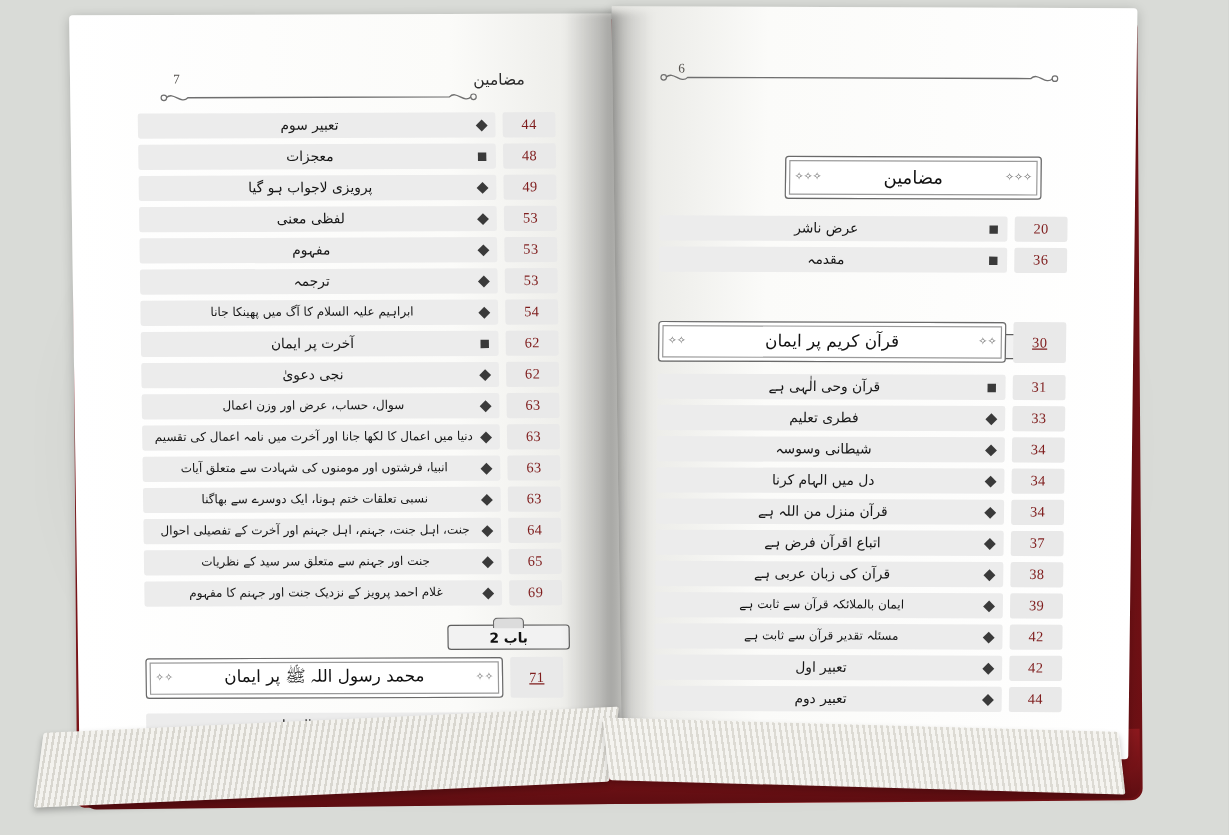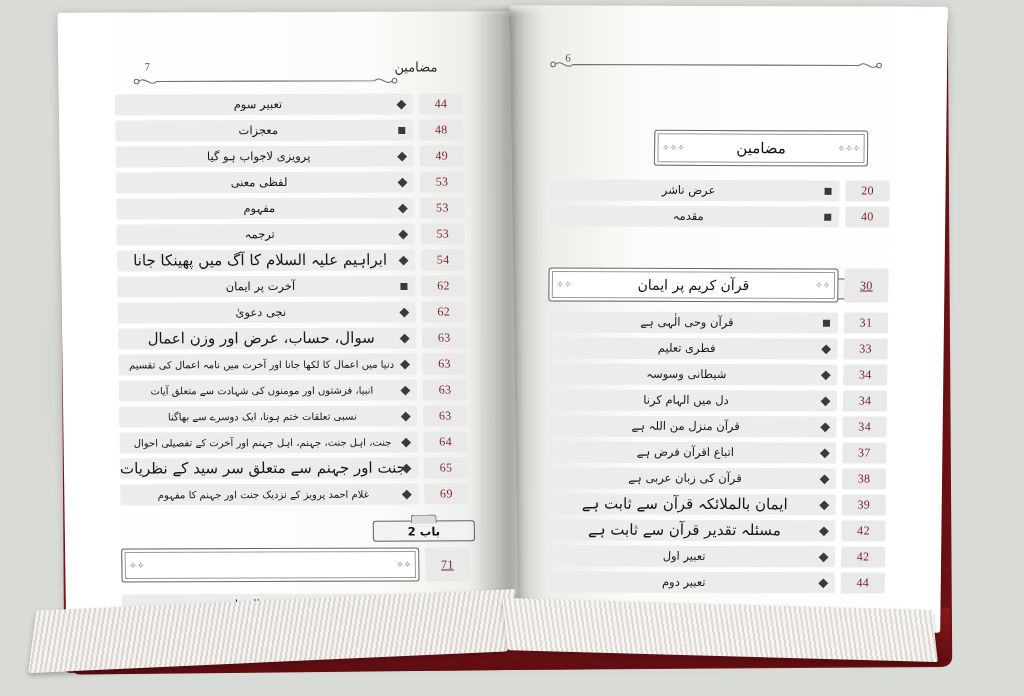--- a/index.html
+++ b/index.html
@@ -173,21 +173,21 @@
     position: relative;
     padding: 0 22px 0 10px;
     overflow: hidden;
   }
   .entry .txt {
     font-size: 11.5px;
     color: #161616;
     white-space: nowrap;
     line-height: 1;
   }
-  .entry .txt.sm { font-size: 15px; }
+  .entry .txt.sm { font-size: 10px; }
   .entry .txt.xs { font-size: 10px; }
   .bullet {
     position: absolute;
     right: 8px;
     top: 50%;
     transform: translateY(-50%);
     width: 7px;
     height: 7px;
     color: #333;
     font-size: 8px;
@@ -285,21 +285,21 @@
 
       <div class="toc" style="left:42px; top:174px; width:340px;">
         <div class="row">
           <div class="pagenum">20</div>
           <div class="entry">
             <span class="bullet square"></span>
             <span class="txt">عرض ناشر</span>
           </div>
         </div>
         <div class="row">
-          <div class="pagenum">40</div>
+          <div class="pagenum">36</div>
           <div class="entry">
             <span class="bullet square"></span>
             <span class="txt">مقدمہ</span>
           </div>
         </div>
       </div>
 
       <div class="chapter-tab" style="left:262px; top:236px; width:104px; height:19px;">
         <div class="chapter-crown"></div>
         <span>باب 1</span>
@@ -528,20 +528,21 @@
       <div class="chapter-tab" style="left:308px; top:509px; width:100px; height:19px;">
         <div class="chapter-crown"></div>
         <span>باب 2</span>
       </div>
 
       <div class="toc" style="left:56px; top:536px; width:348px;">
         <div class="row-title">
           <div class="pagenum">71</div>
           <div class="panel" style="flex:1 1 auto;">
             <span class="orn l">✧✧</span>
+            <span class="ptxt">محمد رسول اللہ ﷺ پر ایمان</span>
             <span class="orn r">✧✧</span>
           </div>
         </div>
       </div>
 
       <div class="toc" style="left:56px; top:582px; width:348px;">
         <div class="row">
           <div class="pagenum">72</div>
           <div class="entry">
             <span class="bullet diamond"></span>

